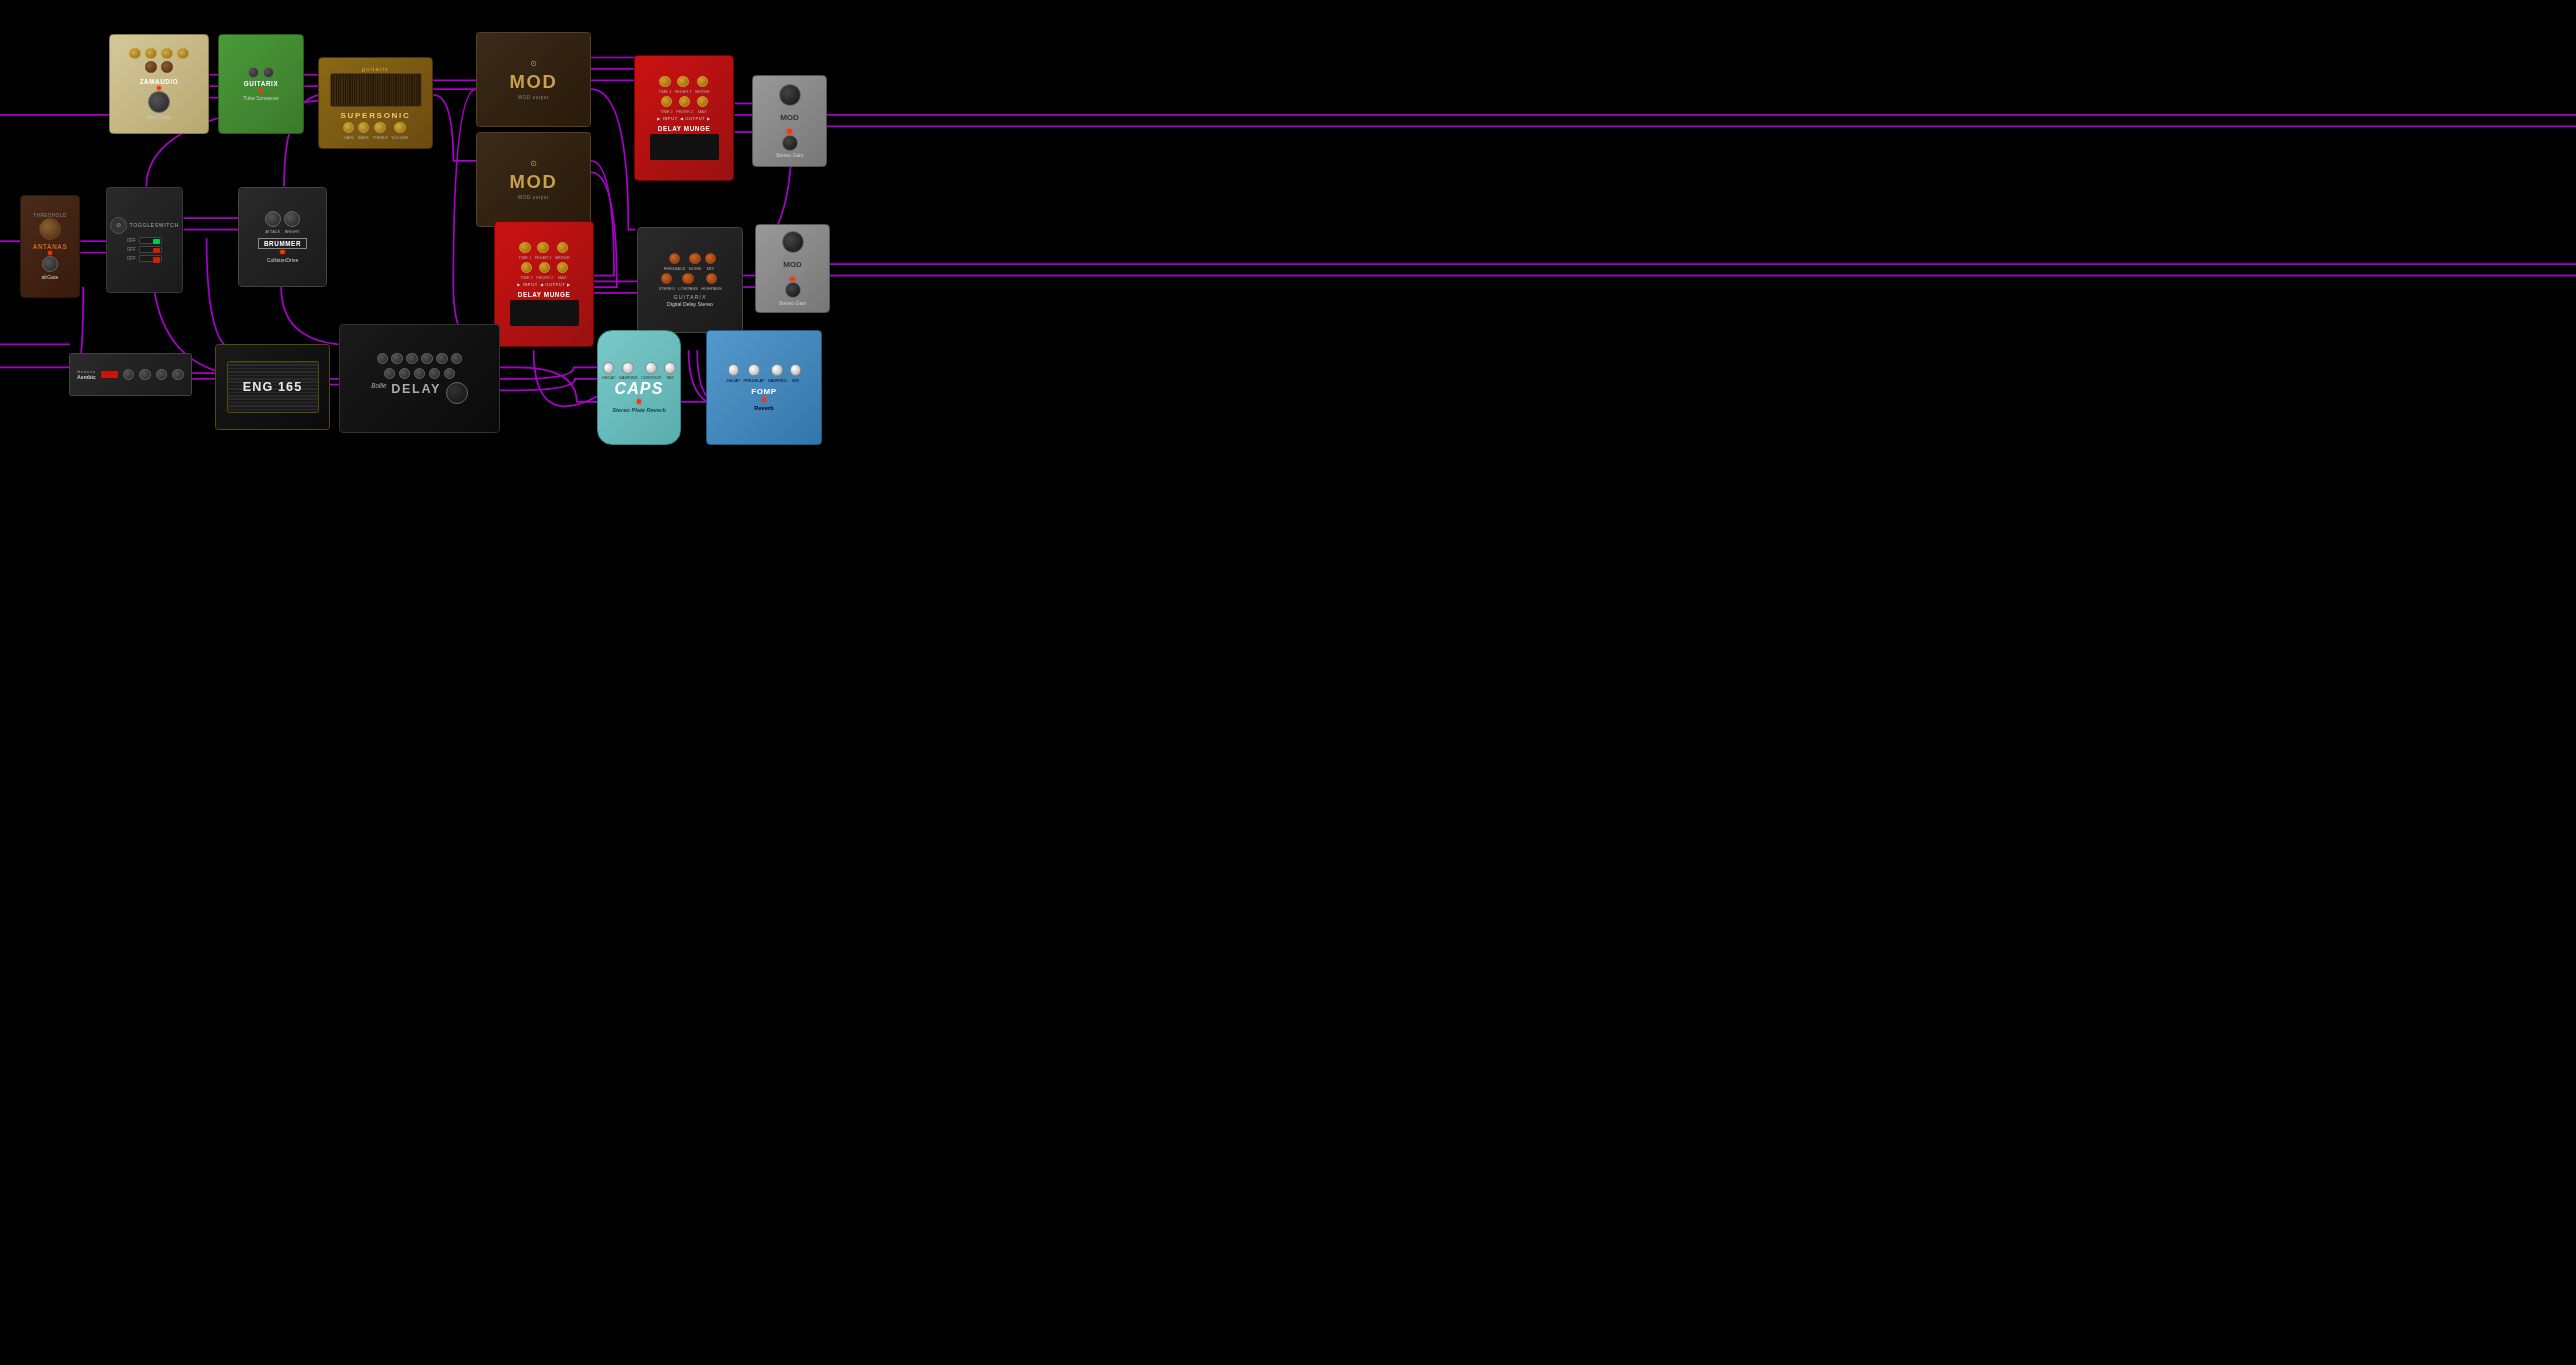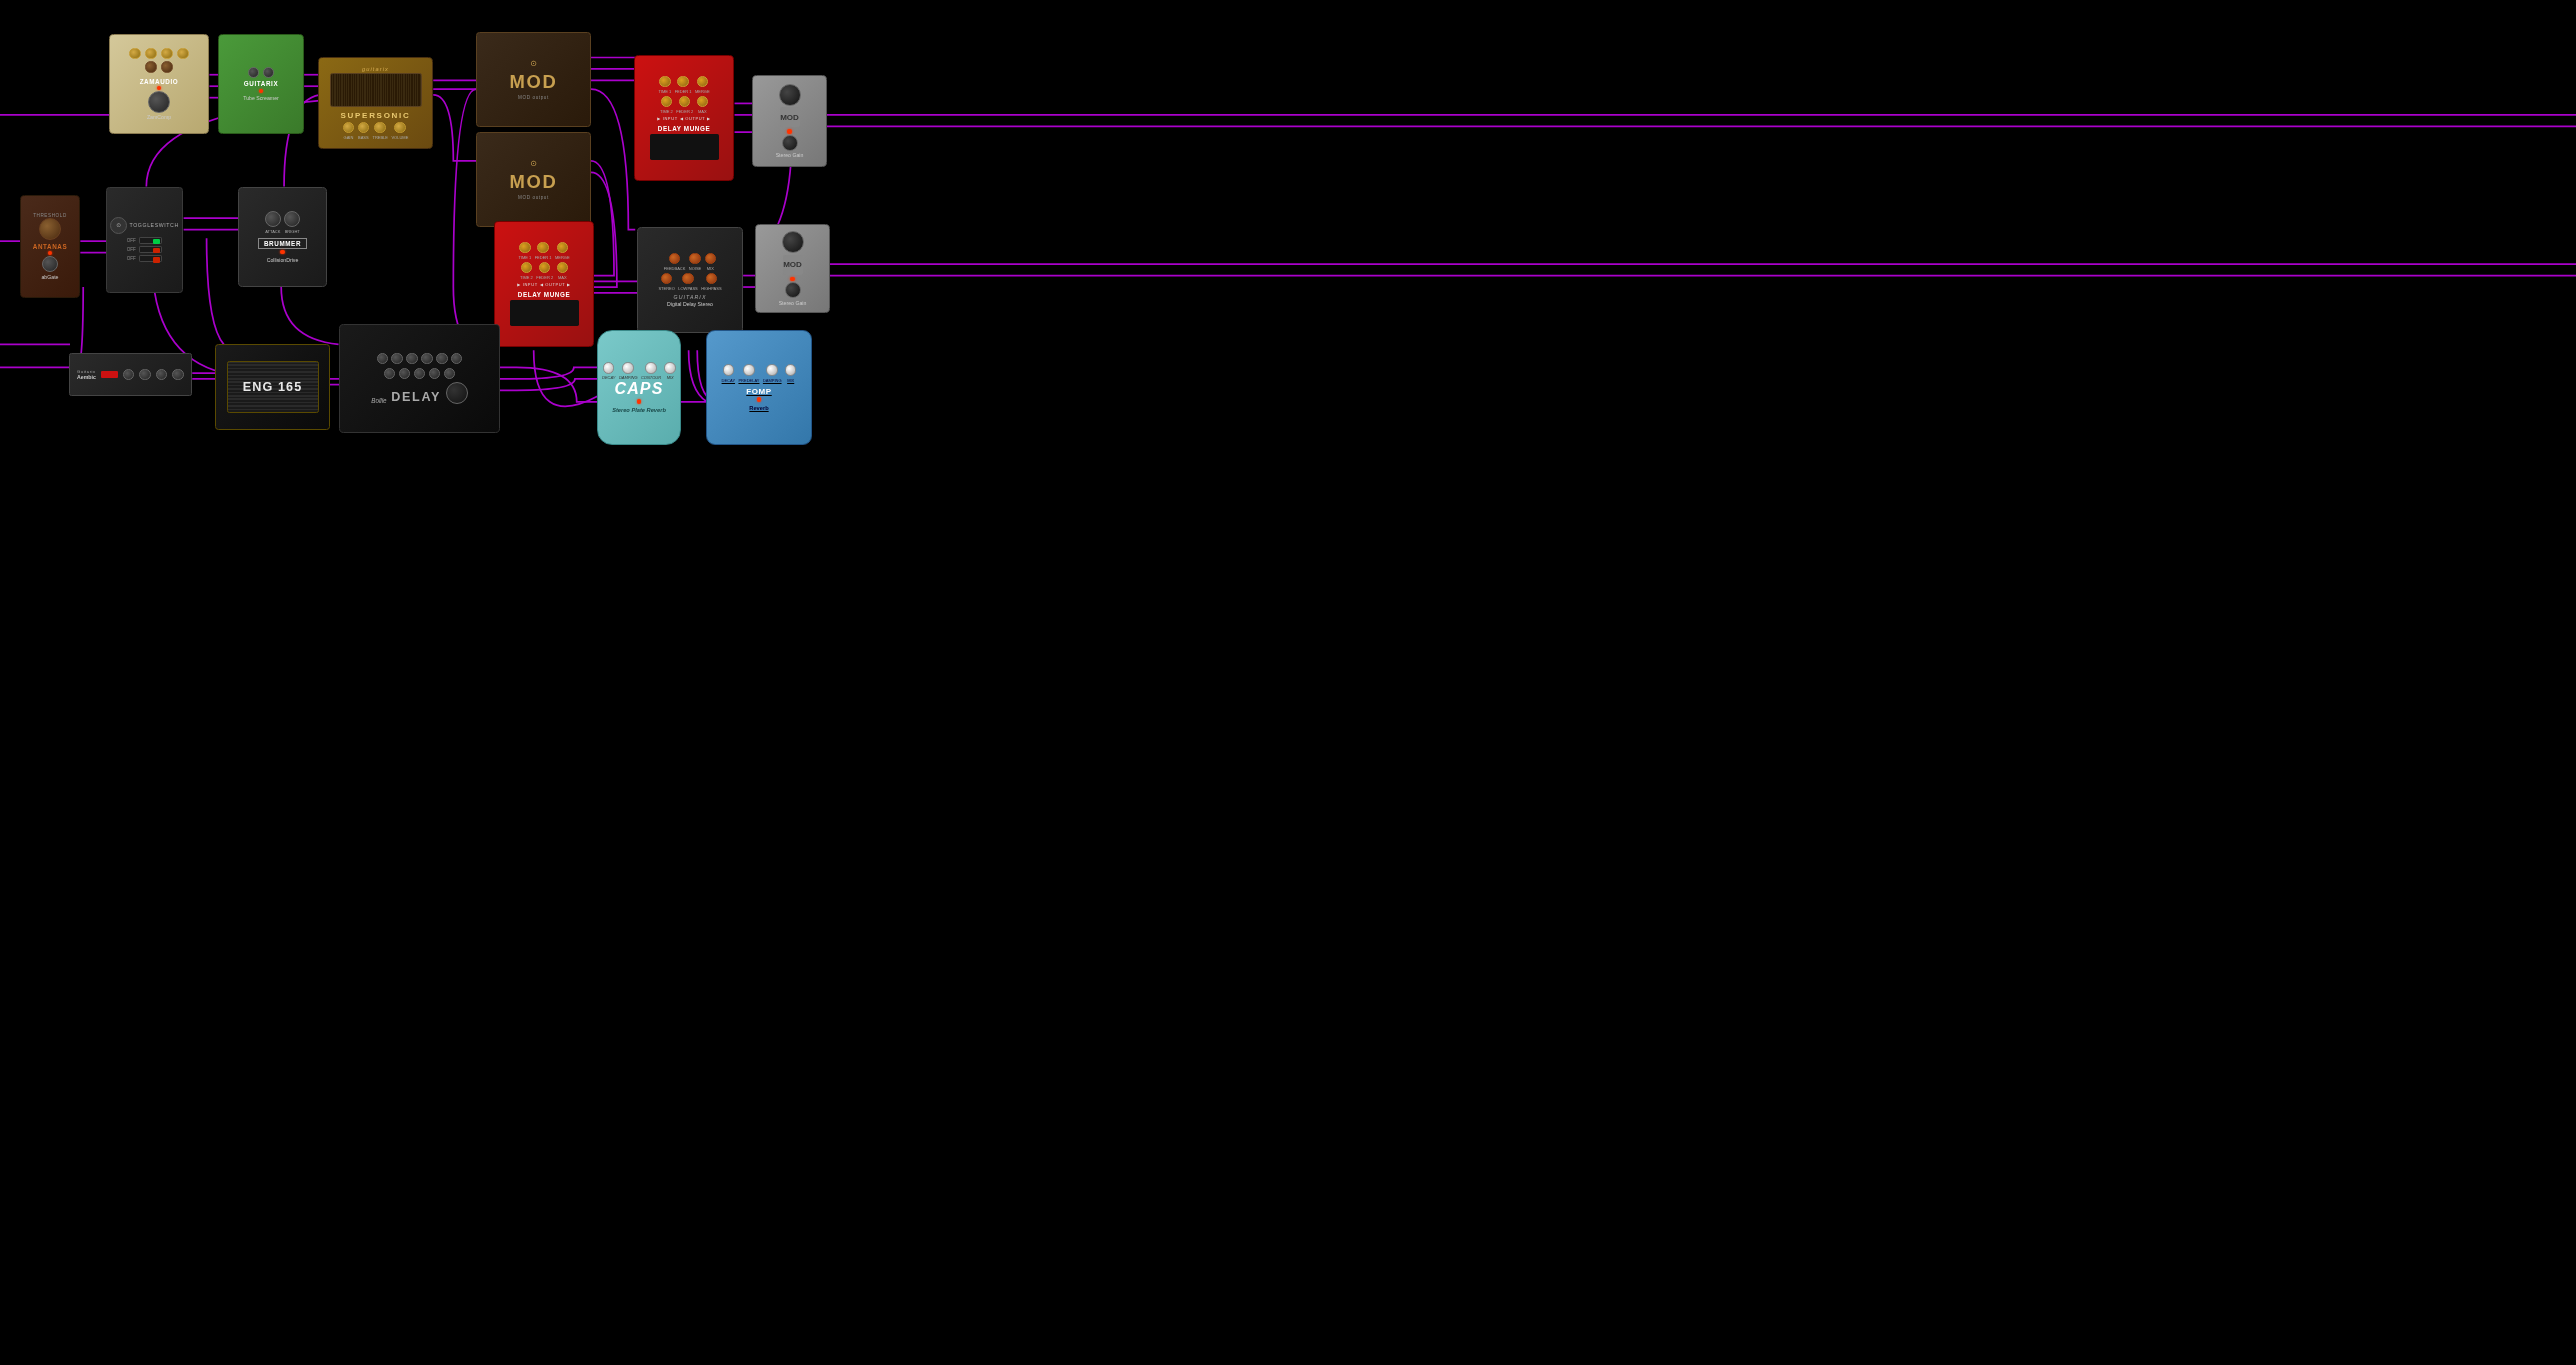--- a/index.html
+++ b/index.html
@@ -174,25 +174,24 @@
       width: 84px; height: 115px;
       background: linear-gradient(135deg, #7ac9c9, #5aadad);
       border: 1.1px solid #3a8a8a;
       border-radius: 15px;
       font-style: italic;
     }
 
     
     .pedal-fomp {
       left: 706px; top: 330px;
-      width: 106px; height: 115px;
+      width: 116px; height: 115px;
       background: linear-gradient(135deg, #5599cc, #3377aa);
       border: 1.1px solid #225588;
-      border-radius: 9px;
-      text-decoration: underline;
+      border-radius: 4px;
     }
 
     
     .knob {
       width: 16px; height: 16px;
       border-radius: 50%;
       background: radial-gradient(circle at 35% 35%, #555, #222);
       border: 1.1px solid #666;
       display: inline-block;
       position: relative;
@@ -743,21 +742,21 @@
     <div class="knob small"></div>
     <div class="knob small"></div>
   </div>
   <div class="knob-row" style="margin-top:3.4px;">
     <div class="knob small"></div>
     <div class="knob small"></div>
     <div class="knob small"></div>
     <div class="knob small"></div>
     <div class="knob small"></div>
   </div>
-  <div style="display:flex;align-items:flex-end;gap:4.6px;margin-top:3.4px;">
+  <div style="display:flex;align-items:flex-start;gap:4.6px;margin-top:3.4px;">
     <div style="font-size:6.3px;color:#aaa;font-style:italic;">Bollie</div>
     <div style="font-size:12.6px;color:#aaa;font-weight:bold;letter-spacing:1.7px;">DELAY</div>
     <div class="knob large" style="background:radial-gradient(circle at 35% 35%,#333,#111);"></div>
   </div>
 </div>
 
 <div class="pedal pedal-caps">
   <div class="knob-row">
     <div class="knob-col">
       <div class="knob small" style="background:radial-gradient(circle at 35% 35%,#fff,#aaa); border-color:#888;"></div>

